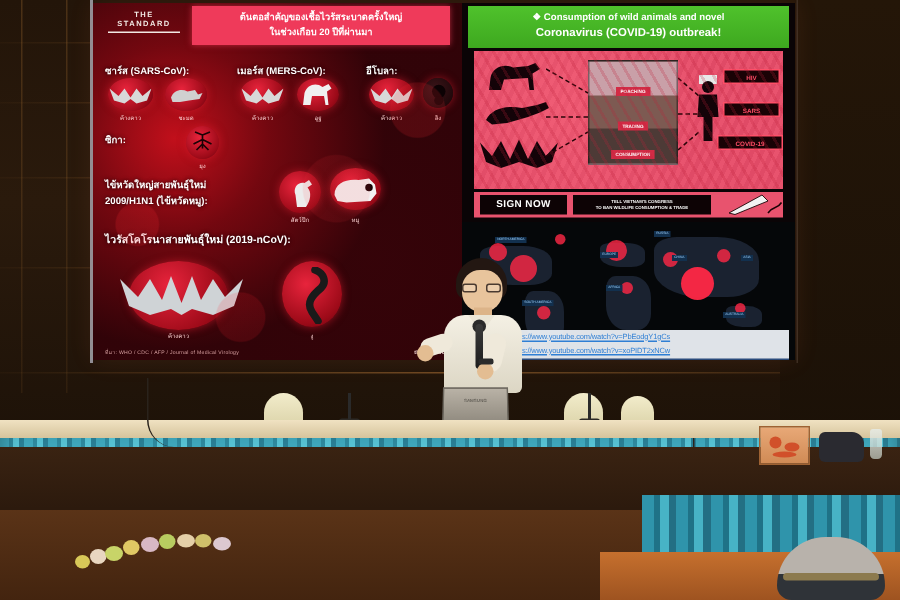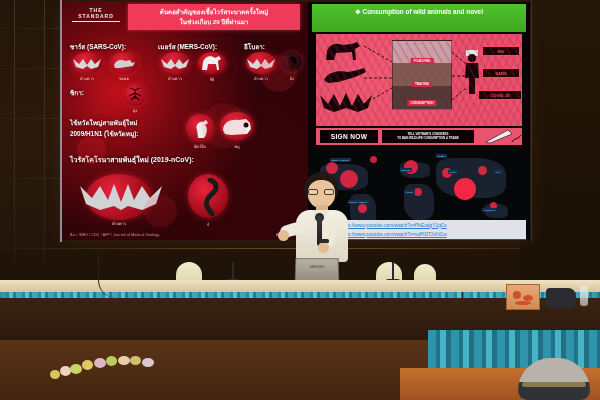--- a/index.html
+++ b/index.html
@@ -432,20 +432,21 @@
       <div class="anim-label" style="left:126px; top:218px; width:40px">งู</div>
 
       <div class="src-note">ที่มา: WHO / CDC / AFP / Journal of Medical Virology</div>
       <div class="the-std-sm">thestandard.co</div>
     </div>
 
     <div class="slide-right">
 
       <div class="green-head">
         <div>❖ Consumption of wild animals and novel</div>
+        <div class="l2">Coronavirus (COVID-19) outbreak!</div>
       </div>
 
       <div class="pink-panel">
 
         <svg style="position:absolute;left:6px;top:6px" width="42" height="22" viewBox="0 0 42 22">
           <path d="M4 20 L5 12 C6 5 14 2 20 5 L30 4 L35 2 L38 6 L33 9 L34 20 L31 20 L30 12 L14 13 L12 20 Z" fill="#140308"></path>
         </svg>
         <svg style="position:absolute;left:6px;top:32px" width="46" height="18" viewBox="0 0 46 18">
           <path d="M2 14 C6 6 16 4 26 6 L36 4 L42 2 L44 6 L38 9 L30 12 L16 16 L6 17 Z" fill="#140308"></path>
         </svg>

